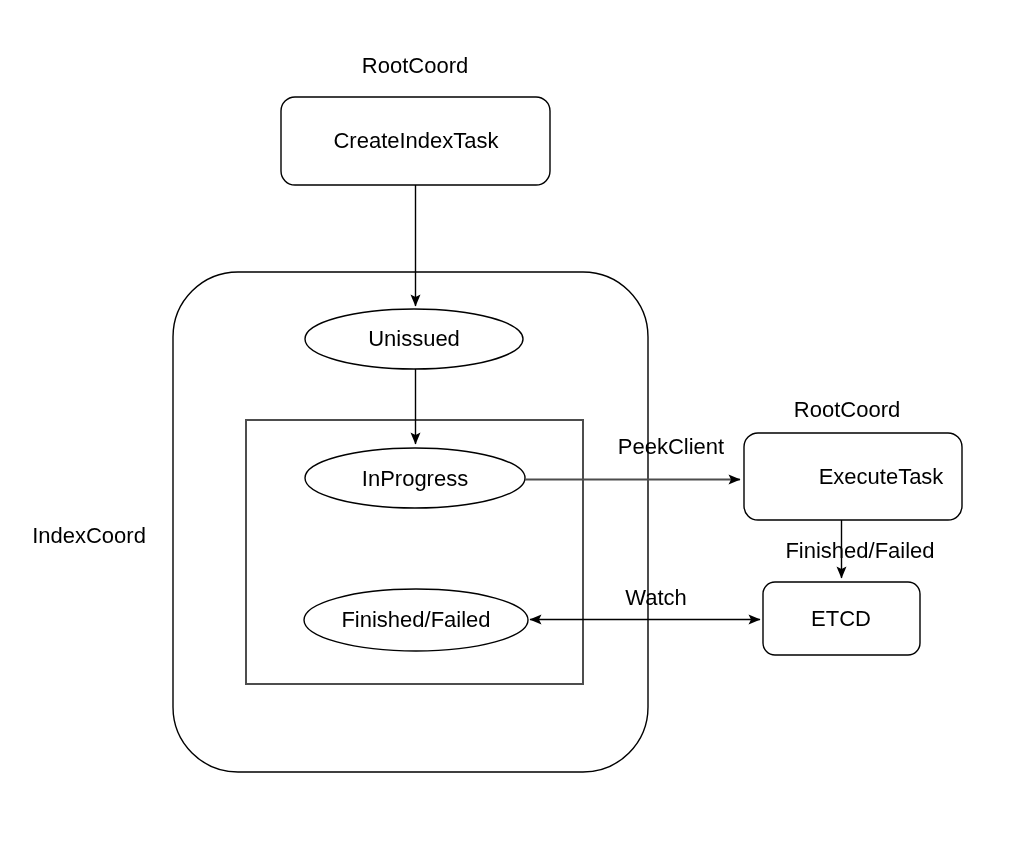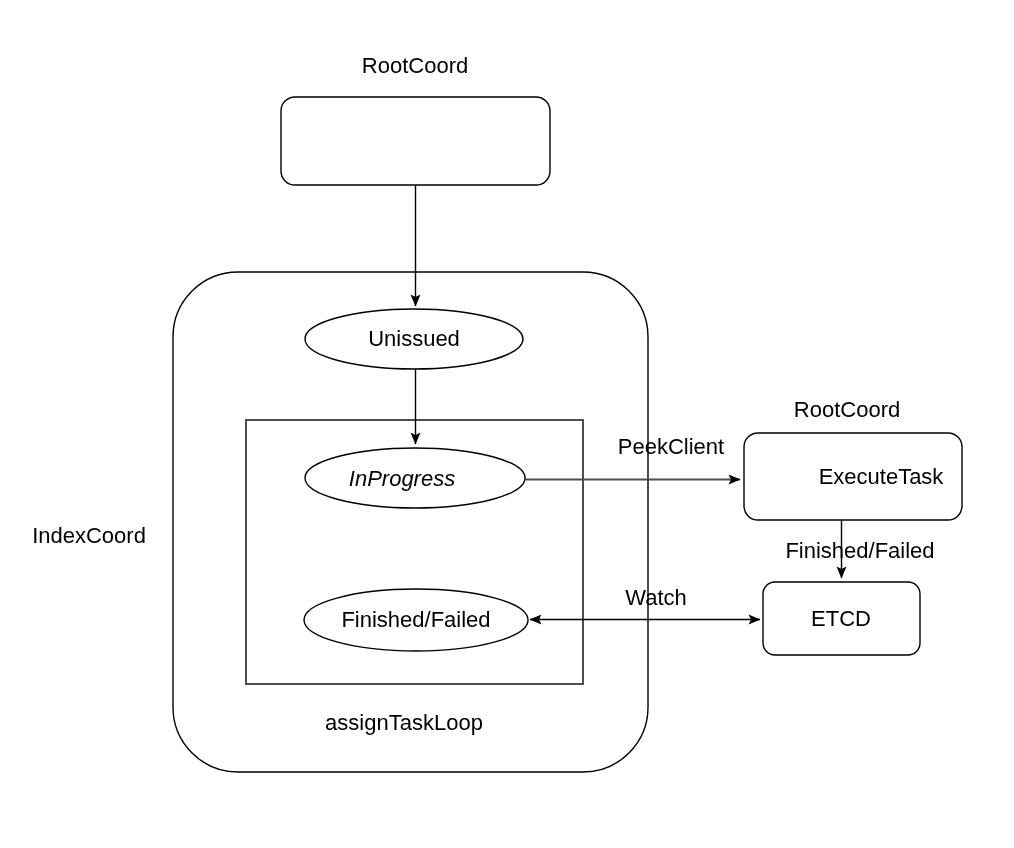--- a/index.html
+++ b/index.html
@@ -56,24 +56,24 @@
     <line x1="525" y1="479.5" x2="740" y2="479.5" stroke="#4d4d4d" stroke-width="2" marker-end="url(#arrow)"></line>
 
     <line x1="841.5" y1="520" x2="841.5" y2="578" stroke="#000000" stroke-width="1.4" marker-end="url(#arrow)"></line>
 
     <line x1="530" y1="619.5" x2="760" y2="619.5" stroke="#000000" stroke-width="1.4" marker-start="url(#arrow)" marker-end="url(#arrow)"></line>
   </svg>
 
   <div class="lbl" style="left:415px; top:66px;">RootCoord</div>
   <div class="lbl" style="left:89px; top:536px;">IndexCoord</div>
   <div class="lbl" style="left:847px; top:410px;">RootCoord</div>
-  <div class="lbl" style="left:404px; top:723px;">assignTaskLoop</div>
 
+  <div class="lbl" style="left:416px; top:141px;">CreateIndexTask</div>
   <div class="lbl" style="left:414px; top:339px;">Unissued</div>
-  <div class="lbl" style="left:402px; top:479px;font-style:italic;">InProgress</div>
+  <div class="lbl" style="left:415px; top:479px;">InProgress</div>
   <div class="lbl" style="left:416px; top:620px;">Finished/Failed</div>
   <div class="lbl" style="left:853px; top:477px;margin-left:28px;">ExecuteTask</div>
   <div class="lbl" style="left:841px; top:619px;">ETCD</div>
 
   <div class="lbl" style="left:657px; top:447px;margin-left:14px;">PeekClient</div>
   <div class="lbl" style="left:860px; top:551px;">Finished/Failed</div>
   <div class="lbl" style="left:656px; top:598px;">Watch</div>
 
 </div>
 

